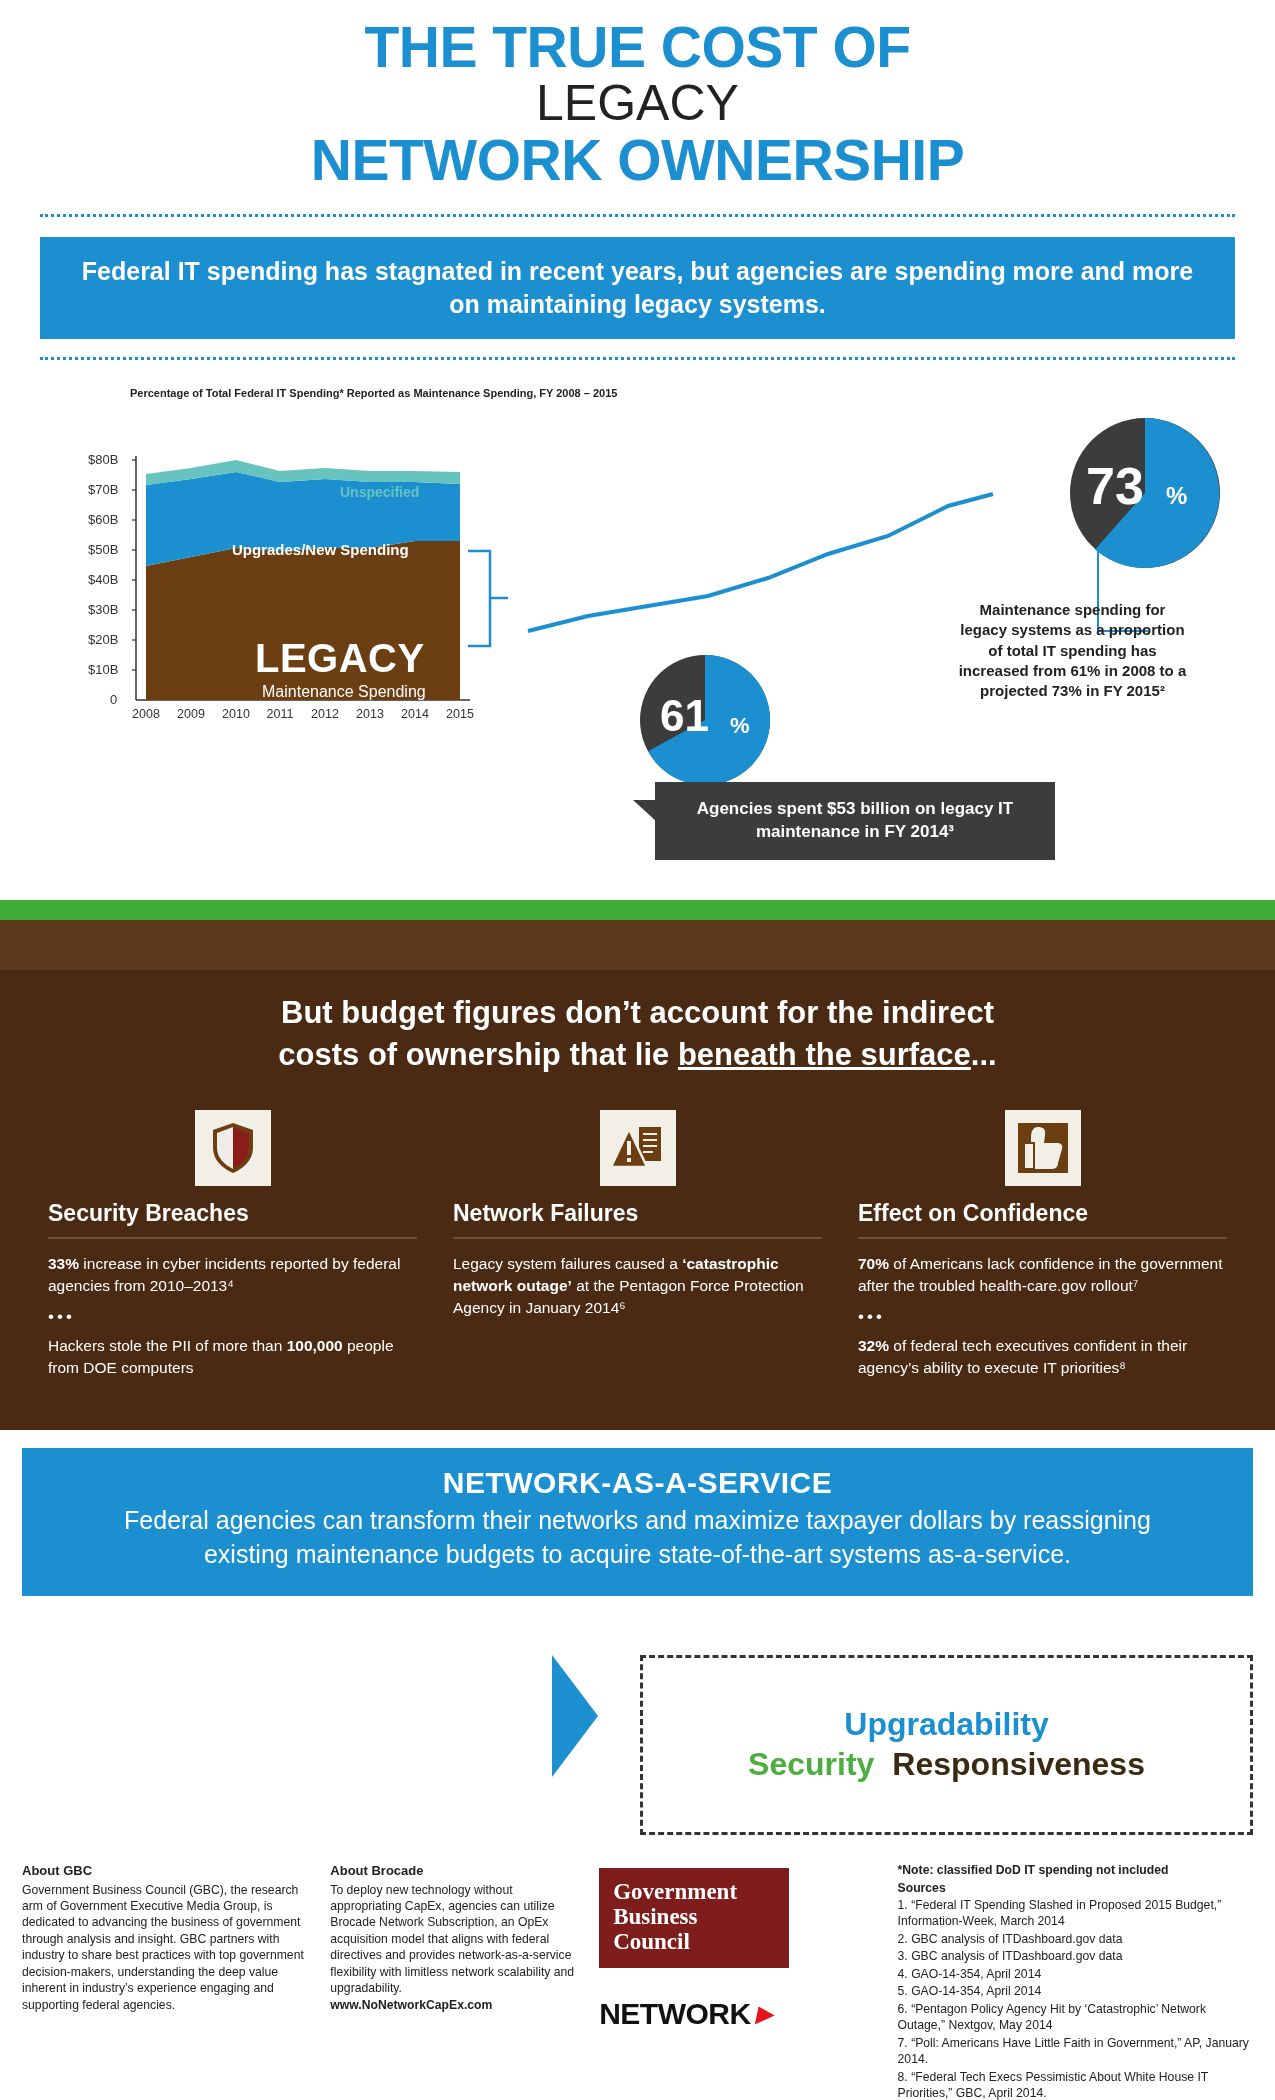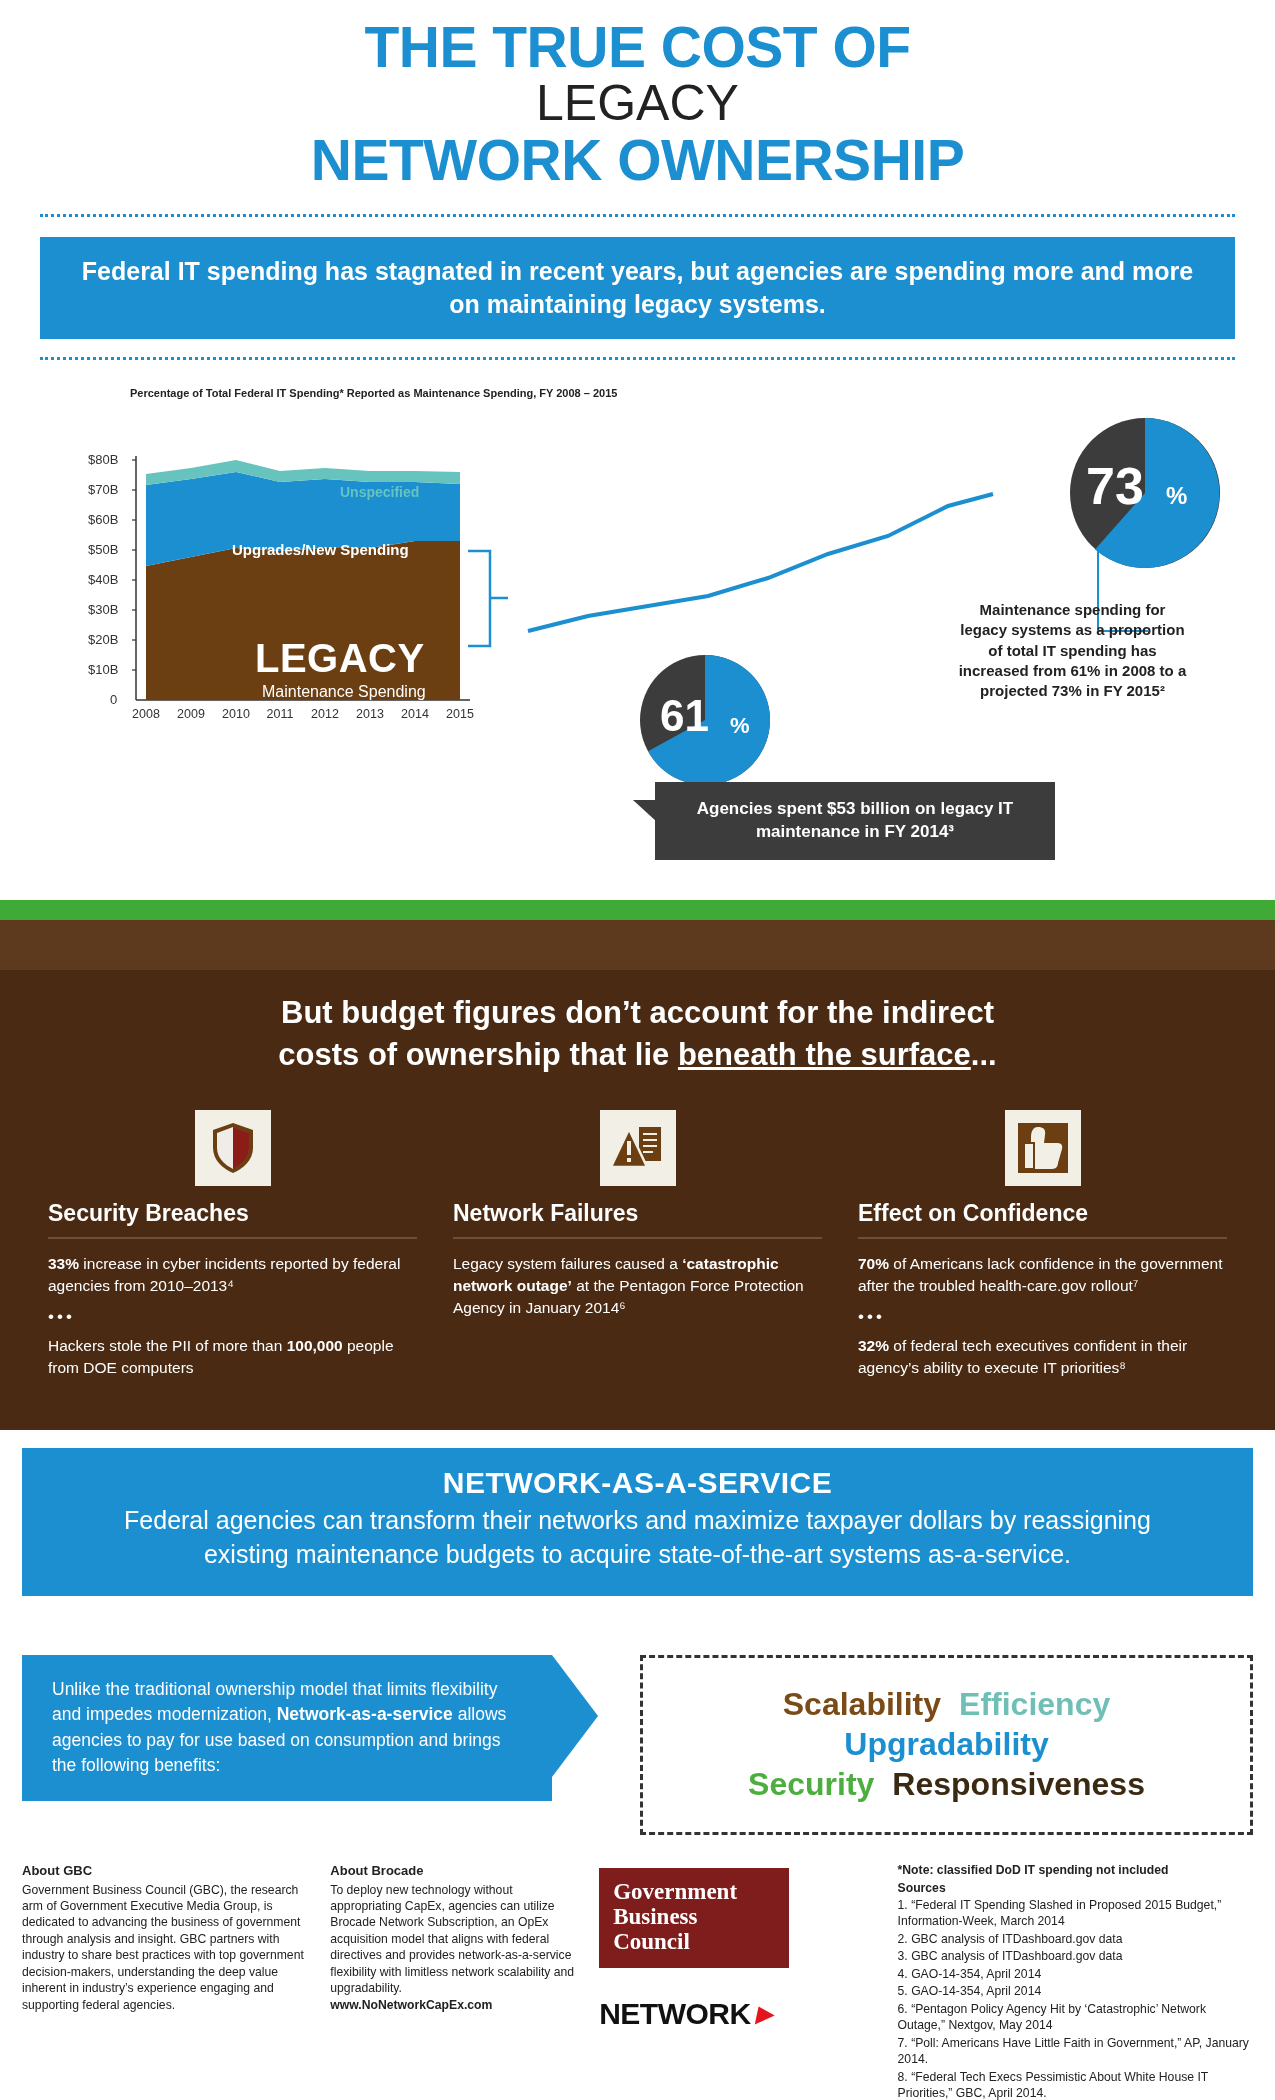--- a/index.html
+++ b/index.html
@@ -306,30 +306,23 @@
       </div>
 
     </div>
   </div>
 
   <div class="naas">
     <h2>NETWORK-AS-A-SERVICE</h2>
     <p>Federal agencies can transform their networks and maximize taxpayer dollars by reassigning existing maintenance budgets to acquire state-of-the-art systems as-a-service.</p>
   </div>
 
-  <div class="benefit-left">
-    <span>Unlike the traditional ownership model that limits flexibility and impedes modernization, </span><b>Network-as-a-service</b><span> allows agencies to pay for use based on consumption and brings the following benefits:</span>
-  </div>
   <div class="arrow-tip"></div>
 
   <div class="benefits-box">
-    <div class="brow">
-      <span class="b-word" style="color:#7a4b17">Scalability</span>
-      <span class="b-word" style="color:#6fbfb6">Efficiency</span>
-    </div>
     <div class="brow">
       <span class="b-word" style="color:#1b8fd0">Upgradability</span>
     </div>
     <div class="brow">
       <span class="b-word" style="color:#4cae3f">Security</span>
       <span class="b-word" style="color:#3b2a12">Responsiveness</span>
     </div>
   </div>
 
   <div class="footer">

